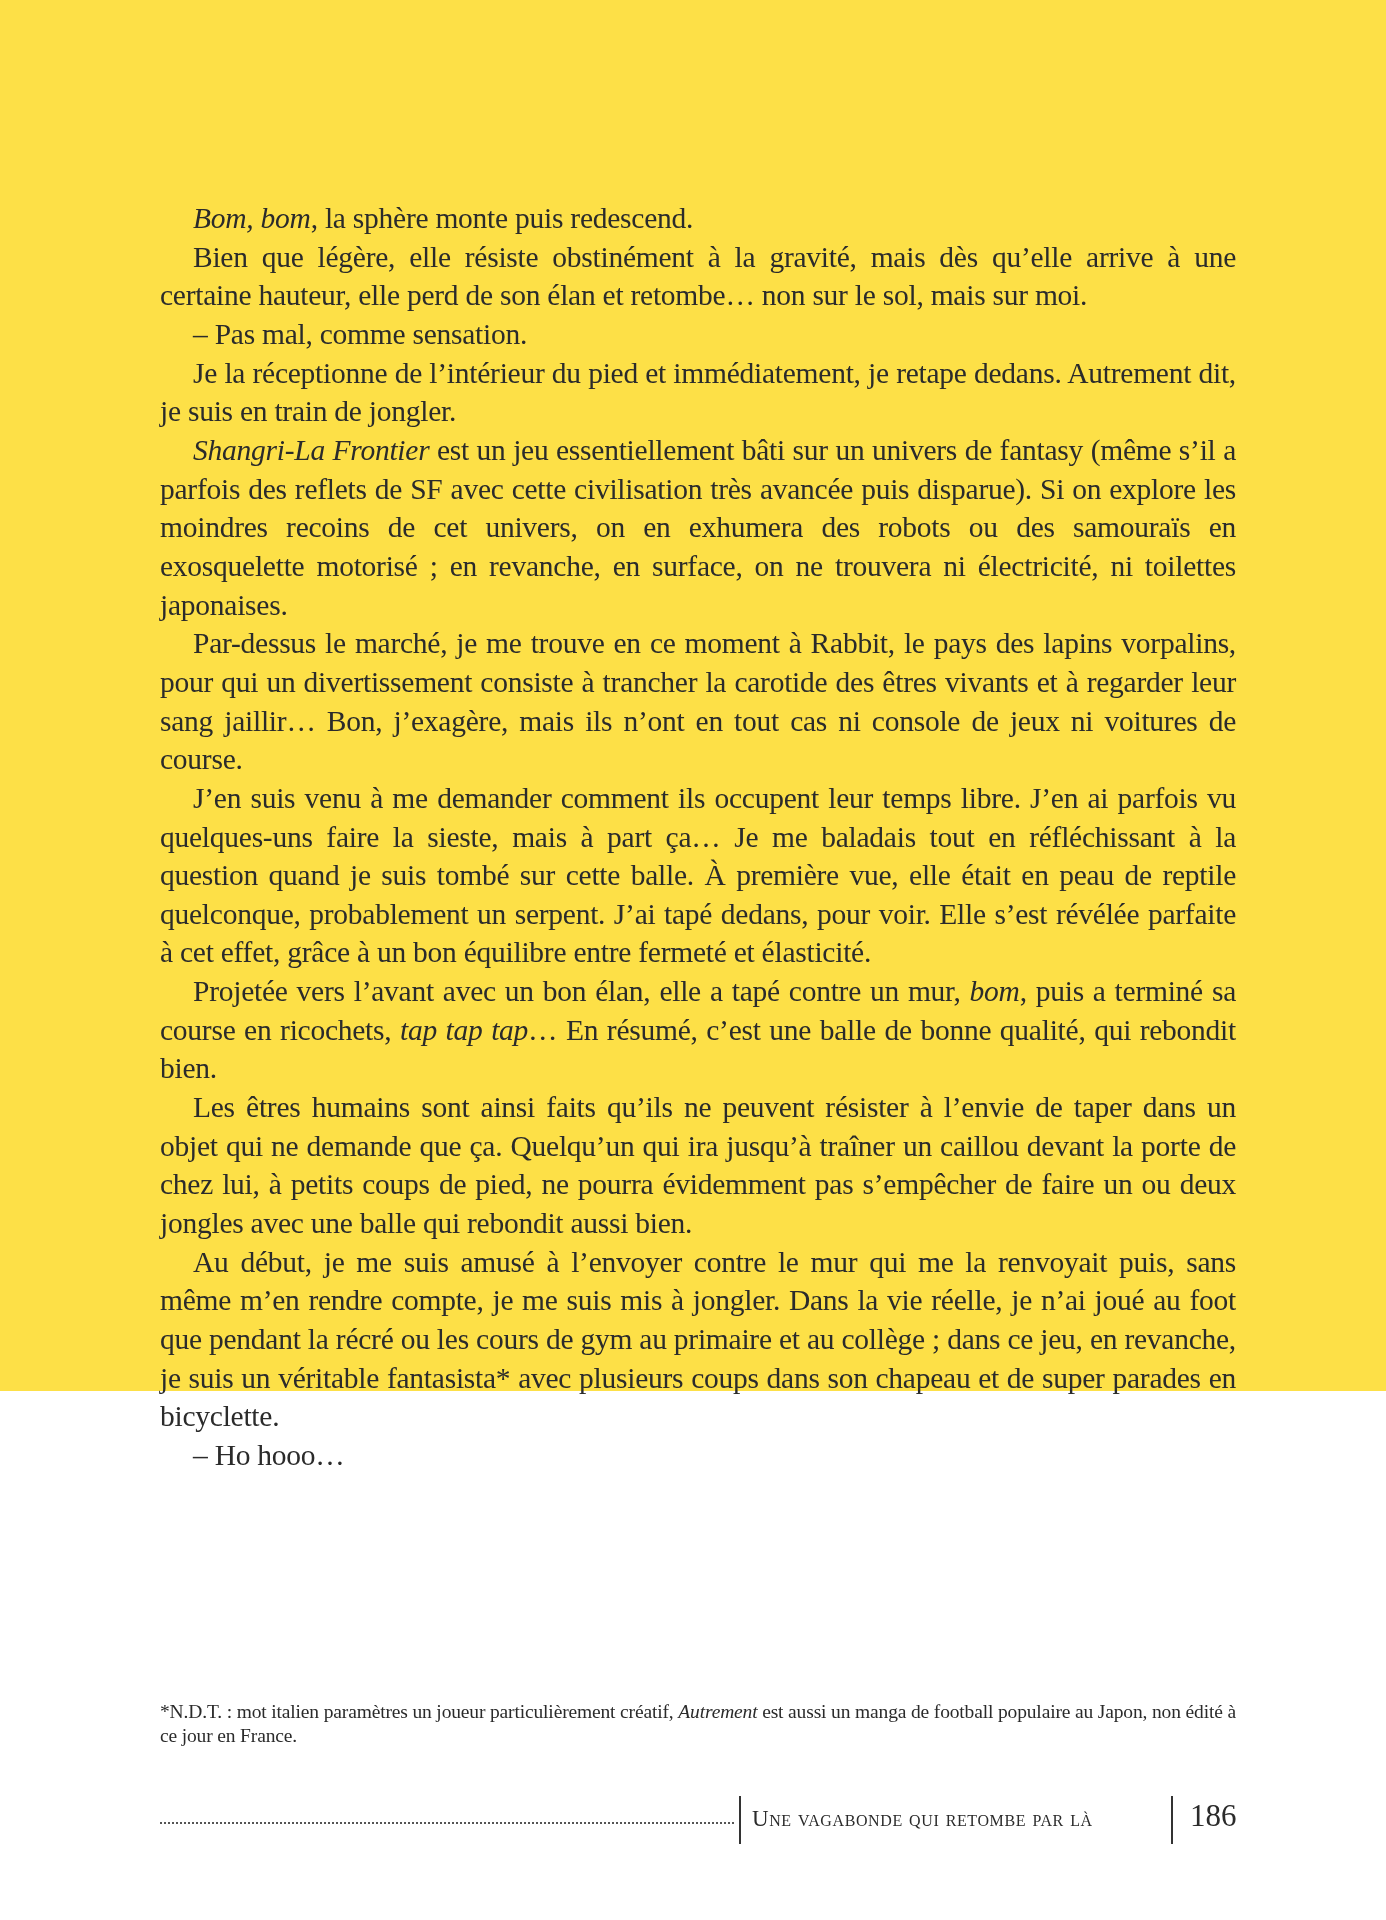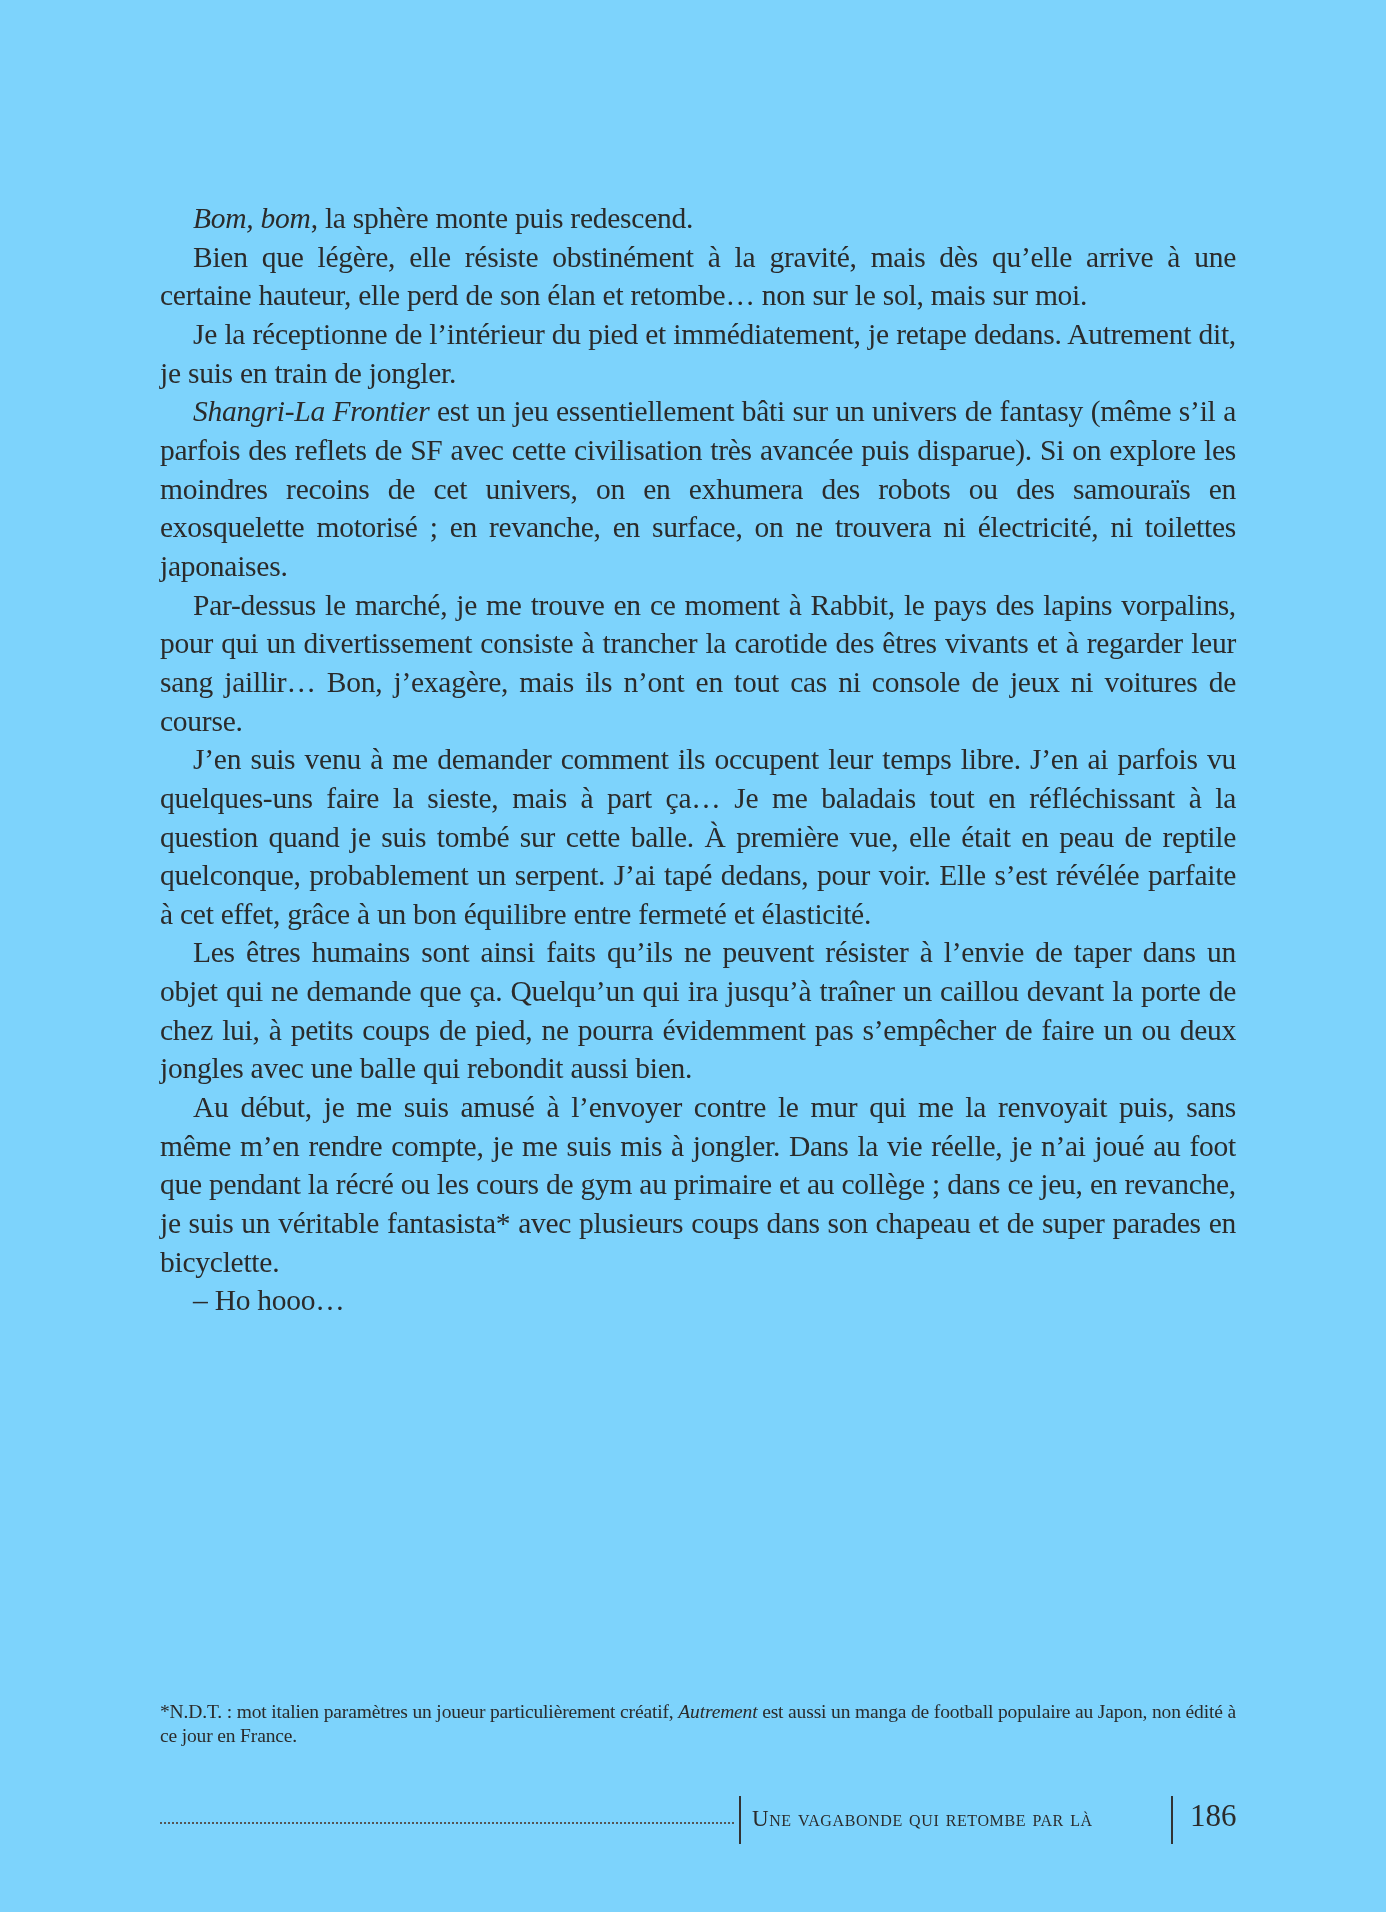--- a/index.html
+++ b/index.html
@@ -1,19 +1,19 @@
 <!DOCTYPE html>
 <html><head>
   <meta charset="utf-8">
   <style>
     html, body { margin: 0; padding: 0; background: #ffffff; }
     body { width: 1386px; height: 1920px; position: relative; overflow: hidden; }
     .page {
-      position: absolute; left: 0; top: 0; width: 1386px; height: 1912px;
-      background: #7dd3fc; color: #2b2b2b;
+      position: absolute; left: 0; top: 0; width: 1386px; height: 1391px;
+      background: #fde047; color: #2b2b2b;
       font-family: "Liberation Serif", "DejaVu Serif", serif;
     }
     .body-text {
       position: absolute; left: 160px; top: 199px; width: 1076px;
       font-size: 29.5px; line-height: 38.65px; letter-spacing: -0.25px;
     }
     .body-text p {
       margin: 0; text-indent: 33px; text-align: justify; text-align-last: left;
     }
     .body-text em { font-style: italic; }
@@ -43,24 +43,26 @@
       position: absolute; left: 1030px; top: 2px; font-size: 31px; color: #2b2b2b;
     }
   </style>
 </head>
 <body>
 
 <div class="page">
   <div class="body-text" id="body-text">
       <p><em>Bom, bom</em><span>, la sphère monte puis redescend.</span></p>
       <p><span>Bien que légère, elle résiste obstinément à la gravité, mais dès qu’elle arrive à une certaine hauteur, elle perd de son élan et retombe… non sur le sol, mais sur moi.</span></p>
+      <p><span>– Pas mal, comme sensation.</span></p>
       <p><span>Je la réceptionne de l’intérieur du pied et immédiatement, je retape dedans. Autrement dit, je suis en train de jongler.</span></p>
       <p><em>Shangri-La Frontier</em><span> est un jeu essentiellement bâti sur un univers de fantasy (même s’il a parfois des reflets de SF avec cette civilisation très avancée puis disparue). Si on explore les moindres recoins de cet univers, on en exhumera des robots ou des samouraïs en exosquelette motorisé ; en revanche, en surface, on ne trouvera ni électricité, ni toilettes japonaises.</span></p>
       <p><span>Par-dessus le marché, je me trouve en ce moment à Rabbit, le pays des lapins vorpalins, pour qui un divertissement consiste à trancher la carotide des êtres vivants et à regarder leur sang jaillir… Bon, j’exagère, mais ils n’ont en tout cas ni console de jeux ni voitures de course.</span></p>
       <p><span>J’en suis venu à me demander comment ils occupent leur temps libre. J’en ai parfois vu quelques-uns faire la sieste, mais à part ça… Je me baladais tout en réfléchissant à la question quand je suis tombé sur cette balle. À première vue, elle était en peau de reptile quelconque, probablement un serpent. J’ai tapé dedans, pour voir. Elle s’est révélée parfaite à cet effet, grâce à un bon équilibre entre fermeté et élasticité.</span></p>
+      <p><span>Projetée vers l’avant avec un bon élan, elle a tapé contre un mur, </span><em>bom</em><span>, puis a terminé sa course en ricochets, </span><em>tap tap tap</em><span>… En résumé, c’est une balle de bonne qualité, qui rebondit bien.</span></p>
       <p><span>Les êtres humains sont ainsi faits qu’ils ne peuvent résister à l’envie de taper dans un objet qui ne demande que ça. Quelqu’un qui ira jusqu’à traîner un caillou devant la porte de chez lui, à petits coups de pied, ne pourra évidemment pas s’empêcher de faire un ou deux jongles avec une balle qui rebondit aussi bien.</span></p>
       <p><span>Au début, je me suis amusé à l’envoyer contre le mur qui me la renvoyait puis, sans même m’en rendre compte, je me suis mis à jongler. Dans la vie réelle, je n’ai joué au foot que pendant la récré ou les cours de gym au primaire et au collège ; dans ce jeu, en revanche, je suis un véritable fantasista* avec plusieurs coups dans son chapeau et de super parades en bicyclette.</span></p>
       <p><span>– Ho hooo…</span></p>
     </div>
   <div class="footnote" id="footnote"><span>*N.D.T. : mot italien paramètres un joueur particulièrement créatif, </span><em>Autrement</em><span> est aussi un manga de football populaire au Japon, non édité à ce jour en France.</span></div>
   <div class="running-footer">
     <div class="dotted-rule"></div>
     <div class="bar left"></div>
     <div class="running-title">Une vagabonde qui retombe par là</div>
     <div class="bar right"></div>

